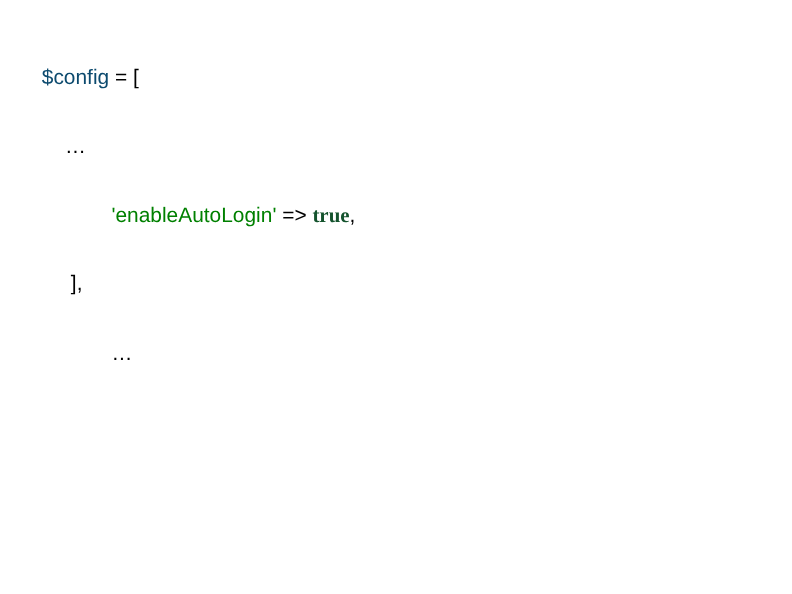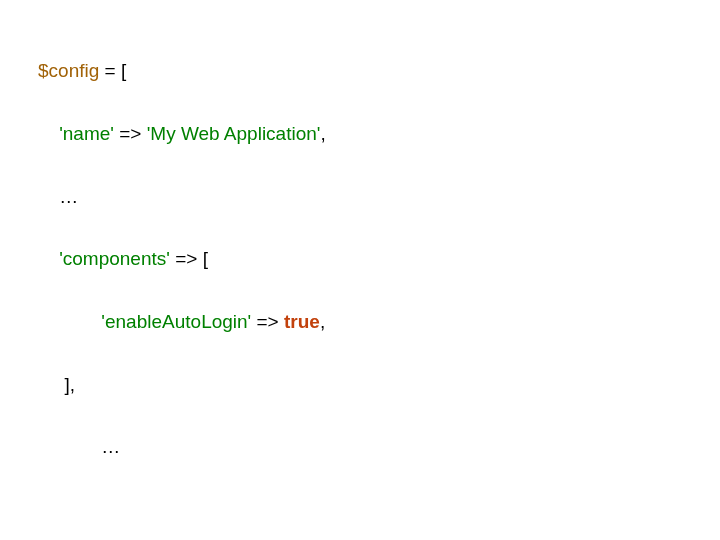--- a/index.html
+++ b/index.html
@@ -12,33 +12,31 @@
     font-size: 19px;
     line-height: 1.65;
   }
   .code {
     position: absolute;
     top: 24px;
     left: 38px;
     white-space: pre;
     color: #000000;
   }
-  .var   { color: #a16207; }       
+  .var   { color: #0c4a6e; }       
   .str   { color: #008000; }       
   .plain { color: #000000; }
-  .kw    { color: #c2410c; font-weight: bold; } 
+  .kw    { color: #14532d; font-weight: bold; font-family: Liberation Serif, serif; } 
 </style>
 </head>
 <body>
 
 <div class="code">
 <div><span class="var">$config</span><span class="plain"> = [</span></div>
-<div><span class="plain">    </span><span class="str">'name'</span><span class="plain"> =&gt; </span><span class="str">'My Web Application'</span><span class="plain">,</span></div>
 <div><span class="plain">    </span><span class="plain">…</span></div>
-<div><span class="plain">    </span><span class="str">'components'</span><span class="plain"> =&gt; [</span></div>
 <div><span class="plain">            </span><span class="str">'enableAutoLogin'</span><span class="plain"> =&gt; </span><span class="kw">true</span><span class="plain">,</span></div>
 <div><span class="plain">     </span><span class="plain">],</span></div>
 <div><span class="plain">            </span><span class="plain">…</span></div>
 
 
 
 
 
 
 </div>

